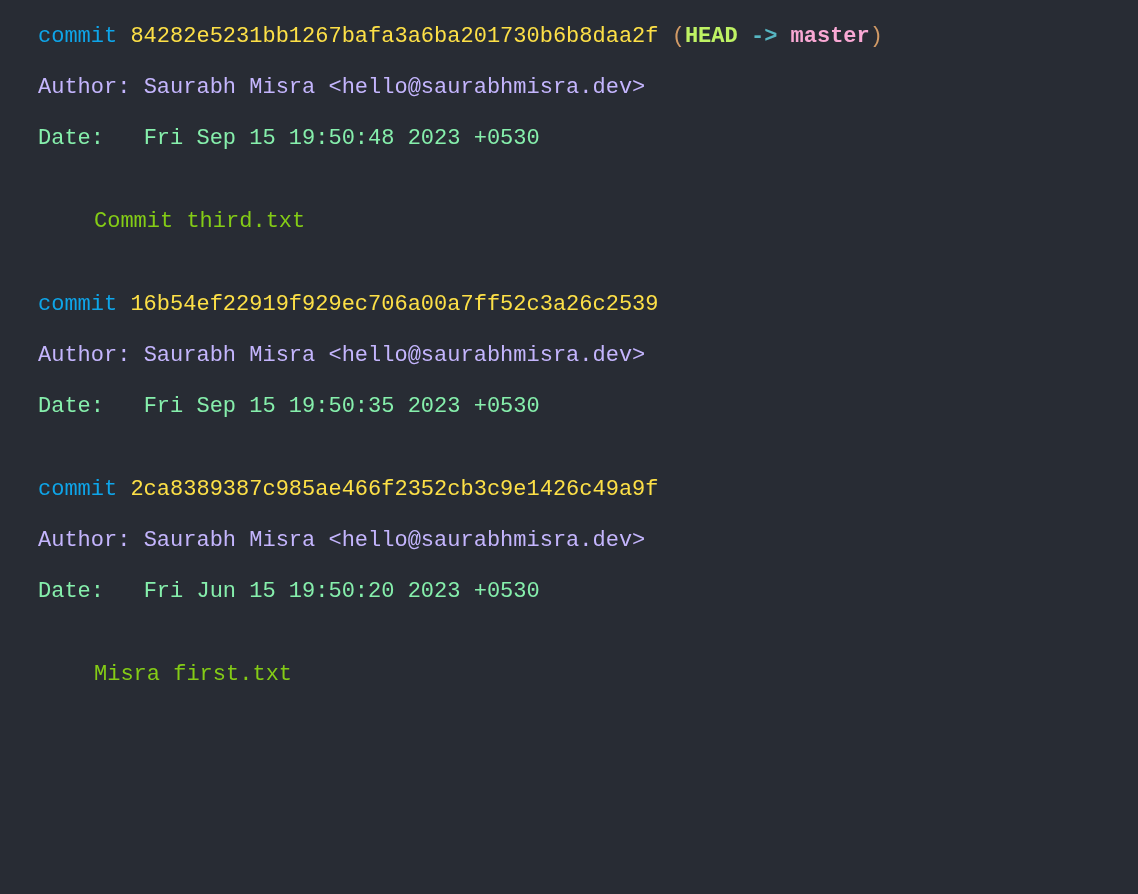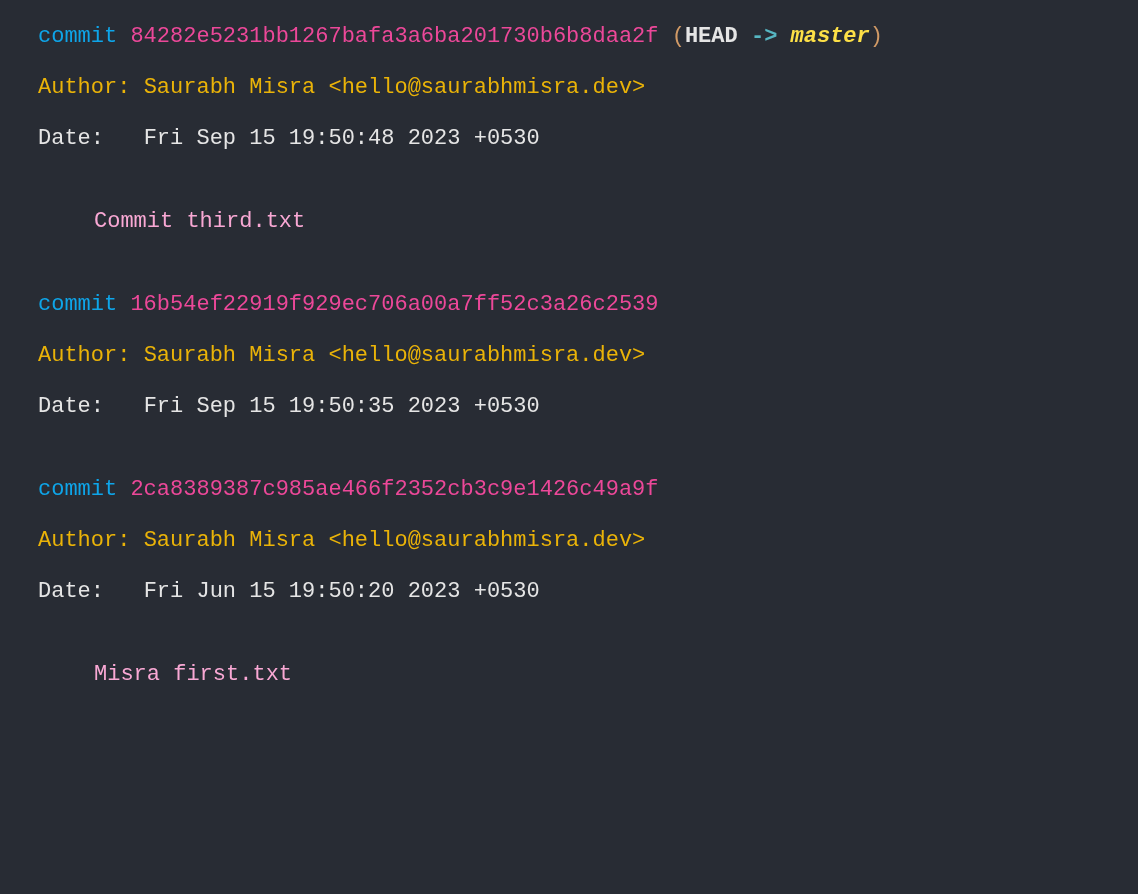--- a/index.html
+++ b/index.html
@@ -22,50 +22,49 @@
       margin-bottom: 50px;
     }
     .commit-line {
       margin-bottom: 18px;
       white-space: pre;
     }
     .commit-keyword {
       color: #0ea5e9;
     }
     .commit-hash {
-      color: #ec4899;
+      color: #fde047;
     }
     .paren {
       color: #d19a66;
     }
     .head-ref {
-      color: #e5e5e5;
+      color: #bef264;
       font-weight: bold;
     }
     .arrow {
       color: #56b6c2;
       font-weight: bold;
     }
     .branch-ref {
-      color: #fde047;
+      color: #f9a8d4;
       font-weight: bold;
-      font-style: italic;
     }
     .author-line {
-      color: #eab308;
+      color: #c4b5fd;
       margin-bottom: 18px;
       white-space: pre;
     }
     .date-line {
-      color: #e5e5e5;
+      color: #86efac;
       margin-bottom: 50px;
       white-space: pre;
     }
     .commit-message {
-      color: #f9a8d4;
+      color: #84cc16;
       padding-left: 56px;
       white-space: pre;
     }
   </style>
 </head>
 <body>
 
 <div id="git-log-output">
     <div class="commit-entry">
       <div class="commit-line"><span class="commit-keyword">commit</span><span class="commit-keyword"> </span><span class="commit-hash">84282e5231bb1267bafa3a6ba201730b6b8daa2f</span><span class="paren"> (</span><span class="head-ref">HEAD</span><span class="arrow"> -&gt; </span><span class="branch-ref">master</span><span class="paren">)</span></div>

